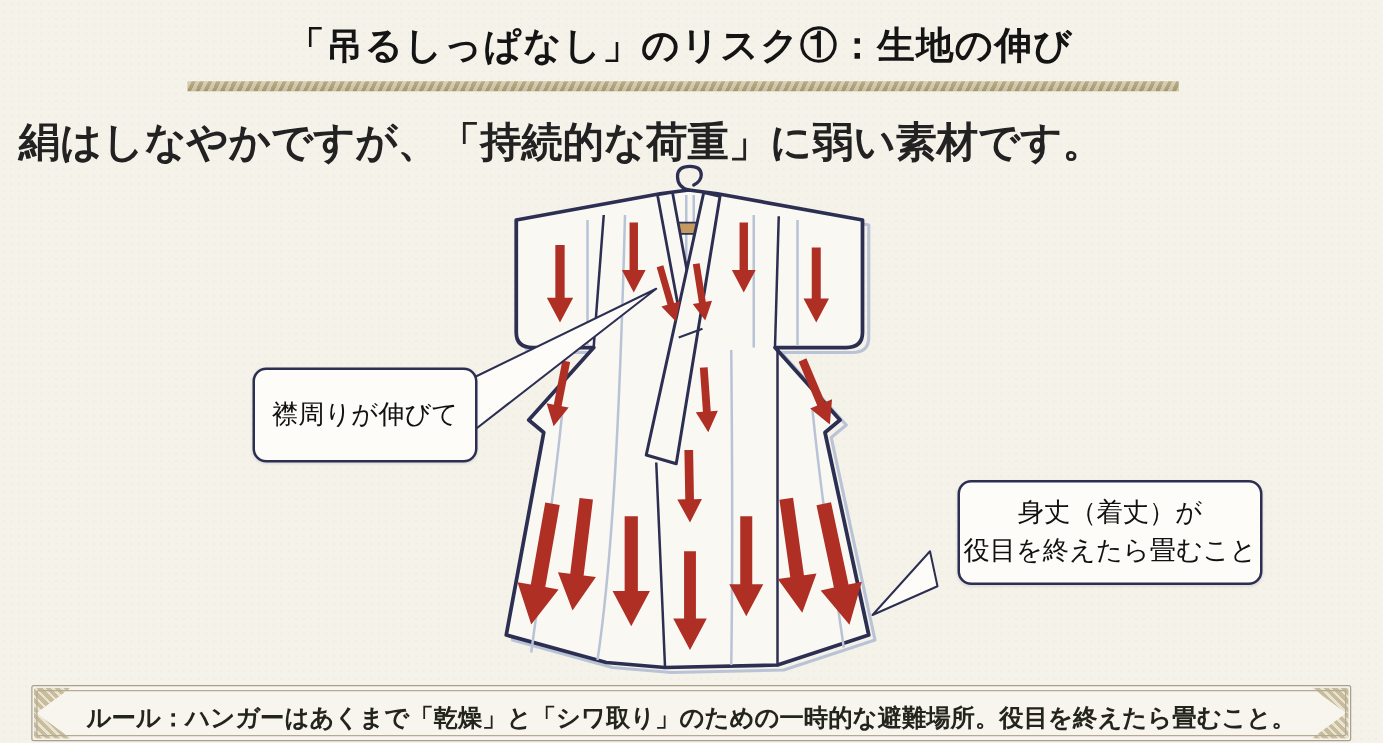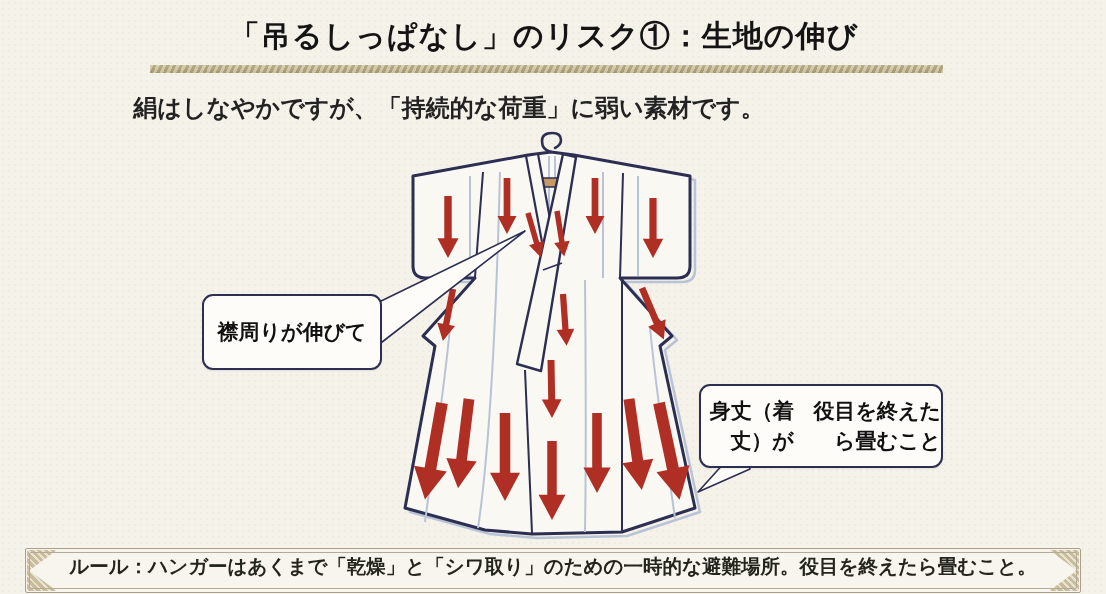--- a/index.html
+++ b/index.html
@@ -21,46 +21,46 @@
     z-index:4;white-space:nowrap;
   }
   .title-underline{
     position:absolute;top:65px;left:150px;width:793px;height:8px;z-index:3;
     background:linear-gradient(180deg,#c3b78d 0%,#b1a478 55%,#c8bd97 100%);
     background-image:repeating-linear-gradient(115deg,rgba(255,255,255,.35) 0 3px,rgba(0,0,0,0.05) 3px 6px),
                      linear-gradient(180deg,#c3b78d,#ac9f73);
   }
   .subtitle{
     position:absolute;top:92px;left:0;width:898px;text-align:center;
-    font-size:24px;font-weight:700;color:#222;z-index:4;white-space:nowrap;
+    font-size:33px;font-weight:700;color:#222;z-index:4;white-space:nowrap;
   }
 
   
   .kimono-svg{position:absolute;left:380px;top:128px;z-index:1;}
   .tails-svg{position:absolute;left:0;top:0;z-index:2;pointer-events:none;}
 
   
   .callout{
     position:absolute;z-index:3;background:#fdfcf9;
     border:2.5px solid #2c2e52;border-radius:11px;
-    display:flex;justify-content:center;align-items:center;
-    font-weight:700;color:#111;text-align:right;line-height:1.42;
+    display:flex;flex-direction:column;justify-content:center;align-items:center;
+    font-weight:400;color:#111;text-align:left;line-height:1.42;
     box-shadow:0 1px 2px rgba(40,40,70,0.10);
   }
   .callout-collar{left:202px;top:294px;width:176px;height:72px;font-size:21px;}
-  .callout-hem{left:699px;top:384px;width:240px;height:80px;font-size:21px;}
+  .callout-hem{left:766px;top:384px;width:240px;height:80px;font-size:21px;}
 
   
   .rule-bar{
     position:absolute;left:25px;top:548px;width:1056px;height:45px;z-index:4;
     box-sizing:border-box;border:1.5px solid #a89f8c;background:#f7f5ed;border-radius:2px;
   }
   .rule-bar-inner{
     position:absolute;inset:3px;border:1px solid #b3ab97;border-radius:2px;
-    display:flex;align-items:flex-start;justify-content:center;
+    display:flex;align-items:flex-end;justify-content:center;
   }
   .rule-text{font-size:19.5px;font-weight:700;color:#24241f;white-space:nowrap;}
   .corner{
     position:absolute;width:30px;height:22px;
     background-image:repeating-linear-gradient(45deg,rgba(255,255,255,.55) 0 2px,rgba(0,0,0,0.04) 2px 5px);
     background-color:#cabd97;opacity:.9;
   }
   .corner-tl{left:1px;top:1px;clip-path:polygon(0 0,100% 0,0 100%);}
   .corner-tr{right:1px;top:1px;clip-path:polygon(0 0,100% 0,100% 100%);}
   .corner-bl{left:1px;bottom:1px;clip-path:polygon(0 0,0 100%,100% 100%);}

